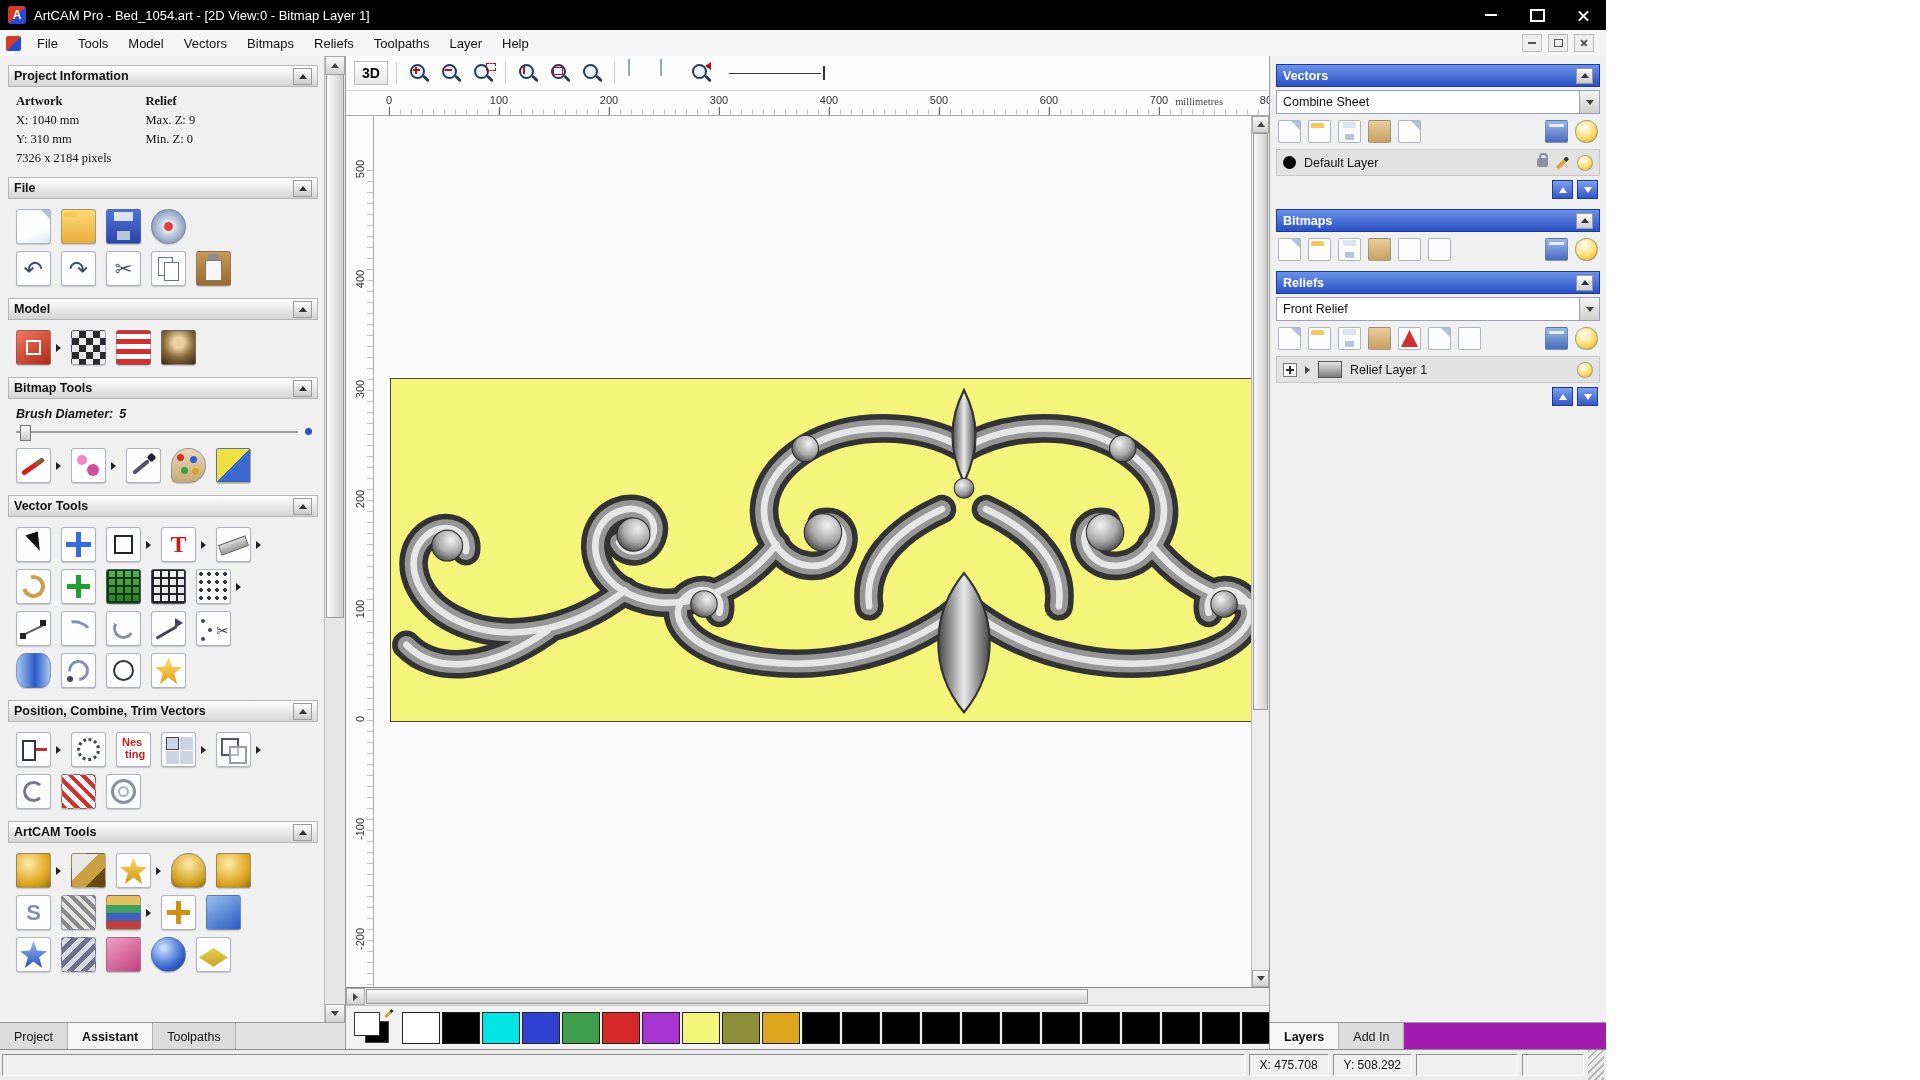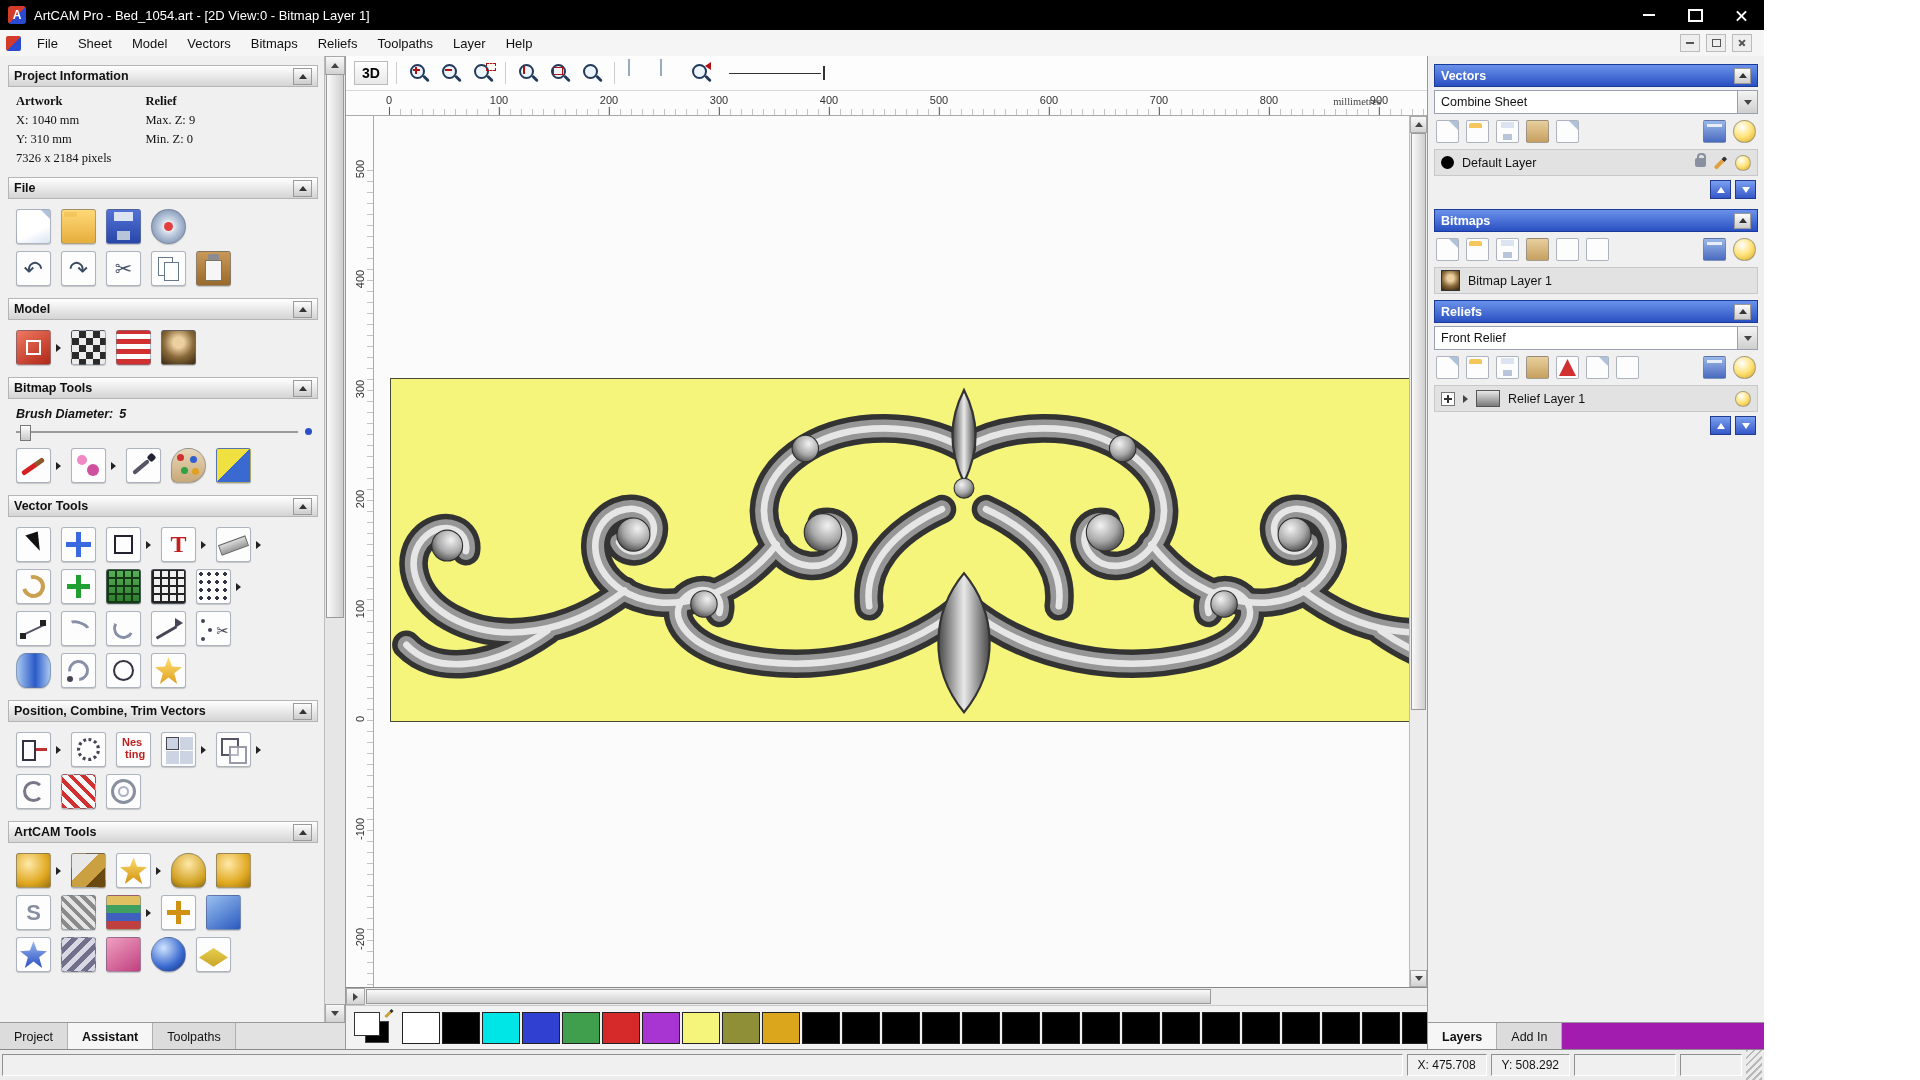--- a/index.html
+++ b/index.html
@@ -1,16 +1,16 @@
 <!DOCTYPE html>
 <html style="--titlebar-bg: #000000; --panel-bg: #f0f0f0; --header-blue-top: #6a92ea; --header-blue-bottom: #2a50c2; --selection-bg: #e2e2e2; --artwork-bg: #f5f57c;"><head>
 <meta charset="utf-8">
 <style>
   html,body{margin:0;padding:0;}
-  #app{position:relative;width:1764px;height:1080px;overflow:hidden;background:var(--panel-bg,#f0f0f0);
+  #app{position:relative;width:1606px;height:1080px;overflow:hidden;background:var(--panel-bg,#f0f0f0);
        font-family:"Liberation Sans",sans-serif;font-size:13px;color:#111;cursor:default;}
   i,u,b{font-style:normal;text-decoration:none;}
 
   
   .titlebar{position:absolute;top:0;left:0;right:0;height:30px;background:var(--titlebar-bg,#000);
             color:#fff;display:flex;align-items:center;padding:0 0 0 8px;gap:8px;}
   .applogo{width:18px;height:18px;border-radius:3px;background:linear-gradient(135deg,#d23a2a 0 52%,#2a4ad2 52%);position:relative;flex:none;}
   .applogo::before{content:"A";position:absolute;inset:0;display:flex;align-items:center;justify-content:center;color:#fff;font-weight:bold;font-size:12px;}
   .wtitle{font-size:13px;white-space:nowrap;}
   .wbtns{margin-left:auto;display:flex;height:100%;}
@@ -292,21 +292,21 @@
       <div class="wbtn">
           <i class="sh-x"></i>
         </div>
     </div>
   </div>
 
   <div class="menubar">
     <div class="doclogo"></div>
     <div class="menuitems" id="menu-items">
         <div class="menu-item">File</div>
-        <div class="menu-item">Sheet</div>
+        <div class="menu-item">Tools</div>
         <div class="menu-item">Model</div>
         <div class="menu-item">Vectors</div>
         <div class="menu-item">Bitmaps</div>
         <div class="menu-item">Reliefs</div>
         <div class="menu-item">Toolpaths</div>
         <div class="menu-item">Layer</div>
         <div class="menu-item">Help</div>
       </div>
     <div class="mdibtns">
       <div class="mdib">
@@ -702,24 +702,20 @@
       <div class="ribbon">
         <i class="sic v-page"></i>
         <i class="sic v-folder"></i>
         <i class="sic v-floppy"></i>
         <i class="sic v-folder2"></i>
         <i class="sic v-check"></i>
         <i class="sic v-portrait"></i>
         <i class="sic v-trash push"></i>
         <i class="sic bulb"></i>
       </div>
-      <div class="lrow">
-        <i class="thumb-bitmap"></i>
-        <span>Bitmap Layer 1</span>
-      </div>
 
       <div class="rhdr">
         <span>Reliefs</span>
         <i class="colbtn"></i>
       </div>
       <div class="rsel">
         <span>Front Relief</span>
         <span class="selbtn">
             <i class="tri-dn"></i>
           </span>

